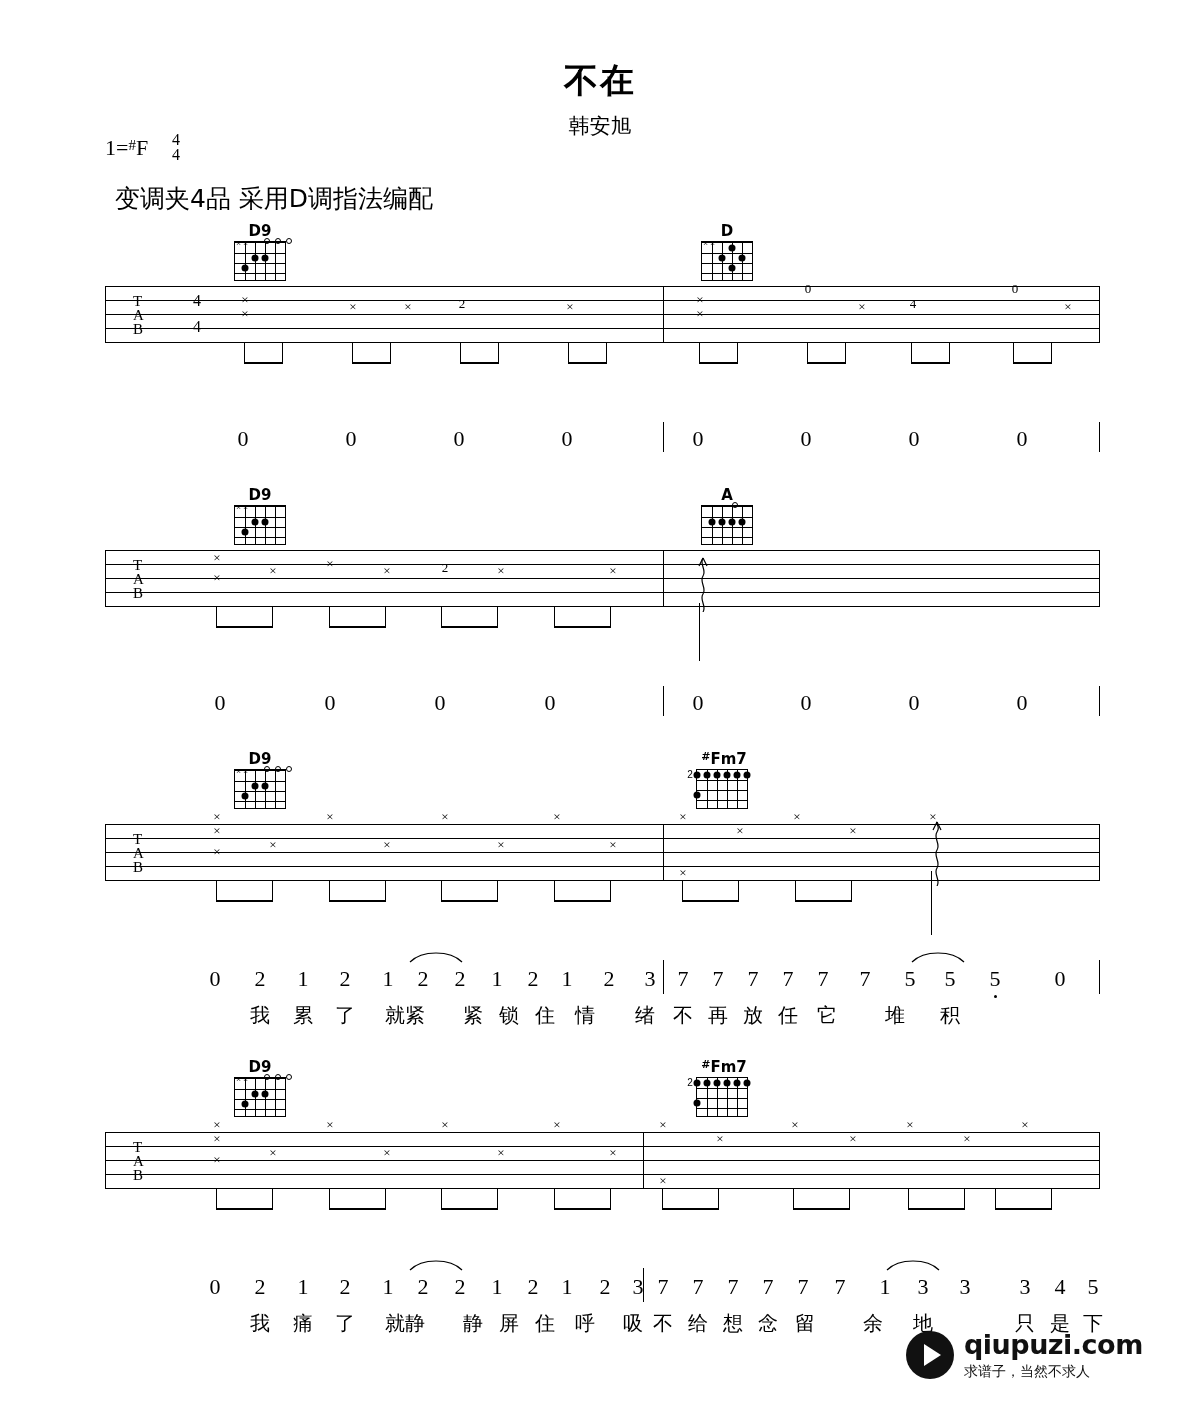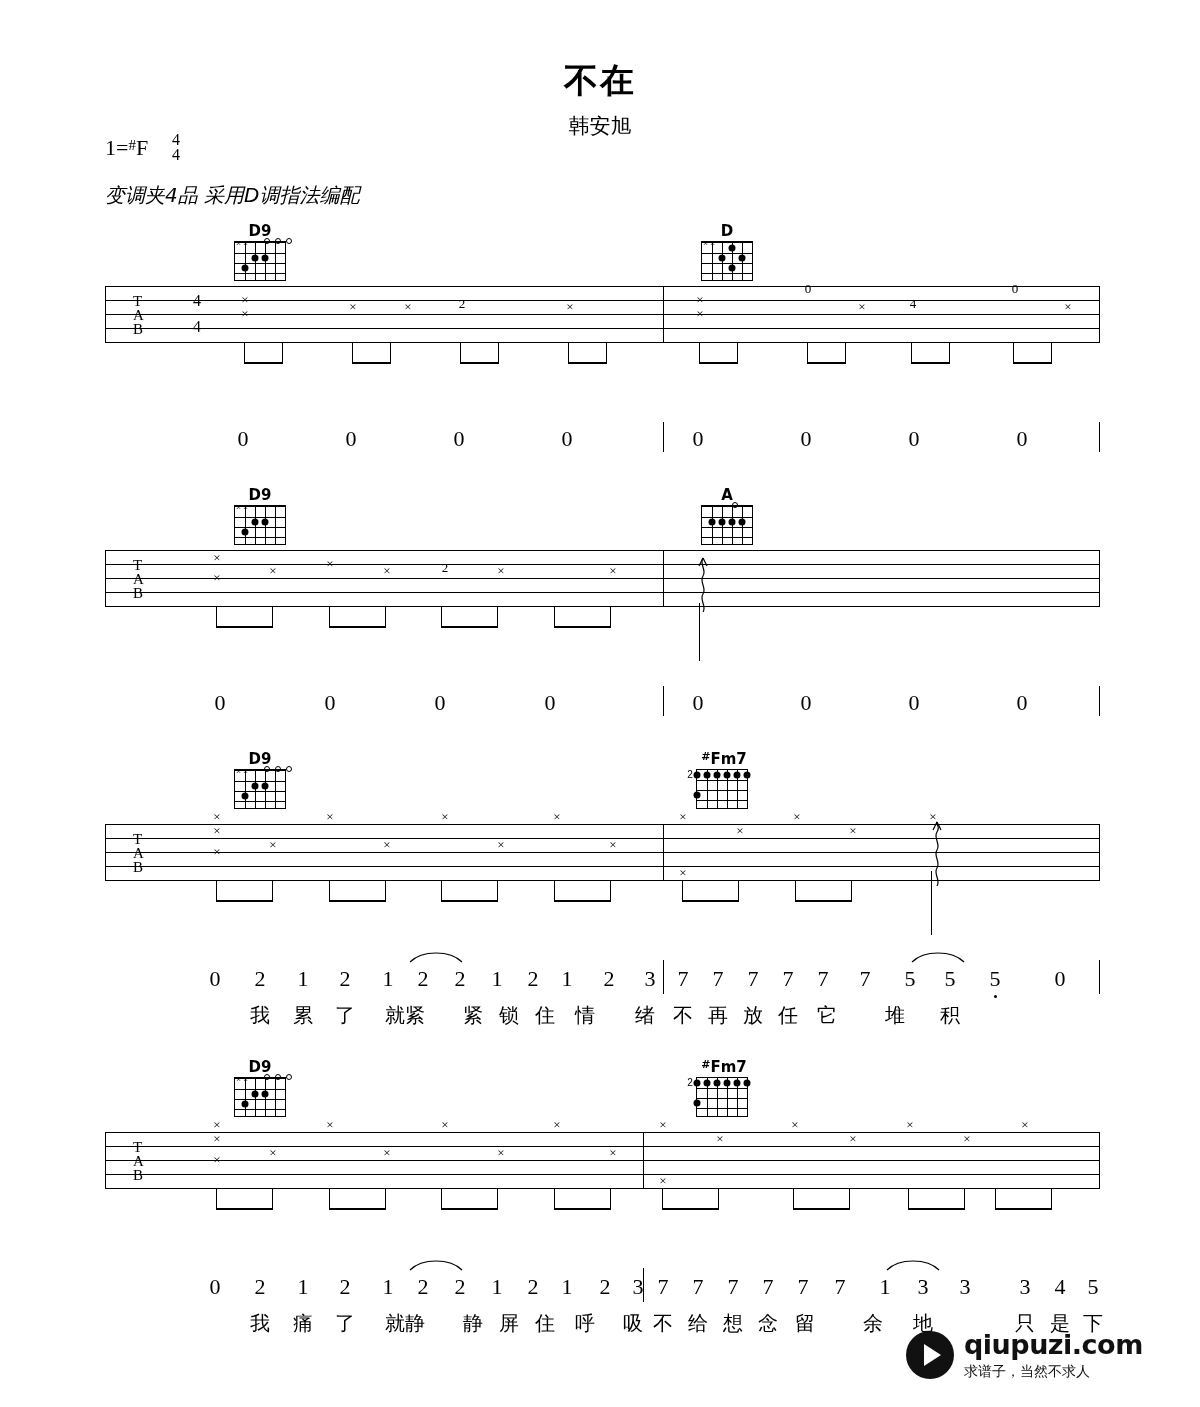--- a/index.html
+++ b/index.html
@@ -26,22 +26,22 @@
   }
   .keysig .sharp { font-size:15px; vertical-align:5px; }
   .timesig {
     position:absolute; left:172px; top:132px;
     font-size:16px; line-height:15px; text-align:center;
     font-family:"Liberation Serif", serif;
   }
   .timesig .num { display:block; }
   .timesig .den { display:block; border-top:0; }
   .capo {
-    position:absolute; left:105px; top:182px;
-    font-size:20px; font-family:"DejaVu Sans", sans-serif;font-style:italic;
+    position:absolute; left:115px; top:182px;
+    font-size:25px; font-family:"DejaVu Sans", sans-serif;
   }
 
   
   .system { position:absolute; left:0; width:1200px; }
   .staff {
     position:absolute; left:105px; width:995px; height:56px;
   }
   .staff .line {
     position:absolute; left:0; width:100%; height:1px; background:#000;
   }

